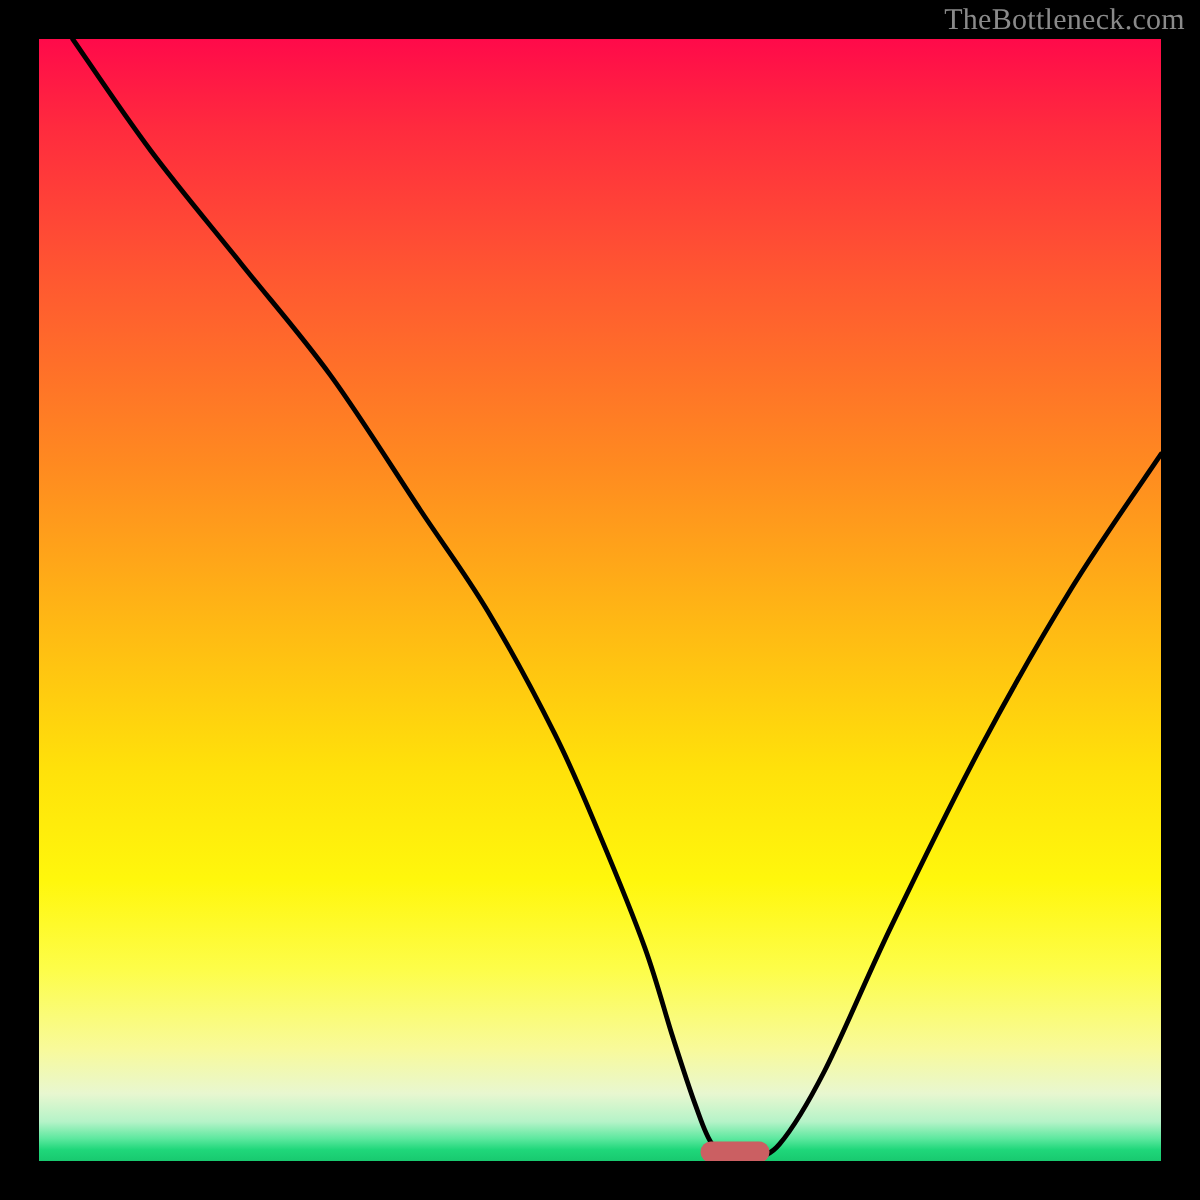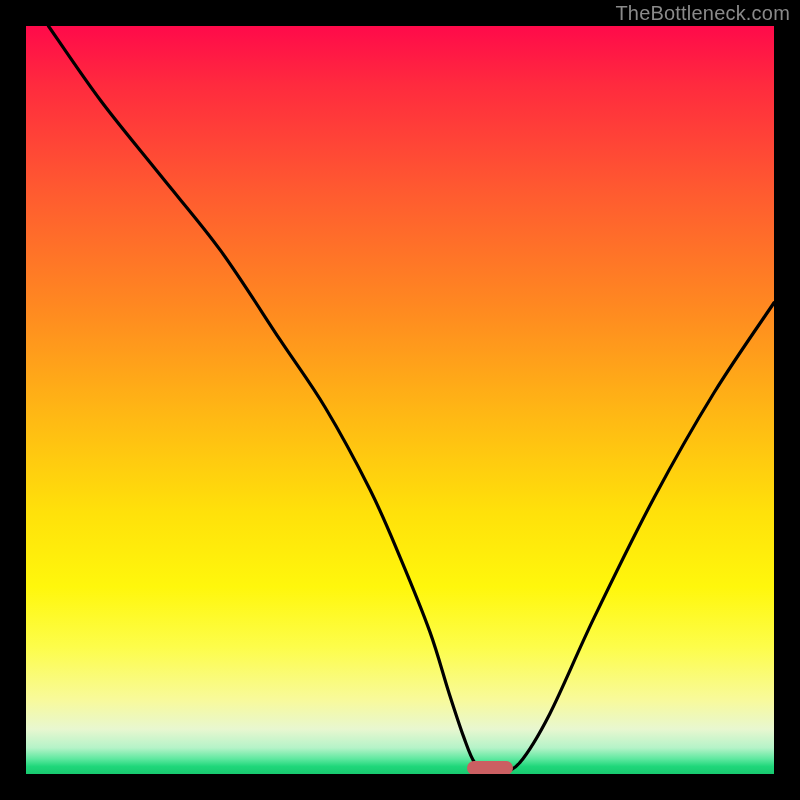--- a/index.html
+++ b/index.html
@@ -62,21 +62,21 @@
     width: 46px;
     height: 14px;
     background: #cb5f62;
     border-radius: 7px;
     transform: translate(-50%, -50%);
   }
   .watermark {
     position: absolute;
     top: 2px;
     right: 10px;
-    font-family: Liberation Sans, sans-serif;
+    font-family: Liberation Serif, serif;
     font-size: 20px;
     color: #8a8a8a;
     letter-spacing: 0.2px;
   }
 </style>
 </head>
 <body>
 
 <div class="frame">
 

